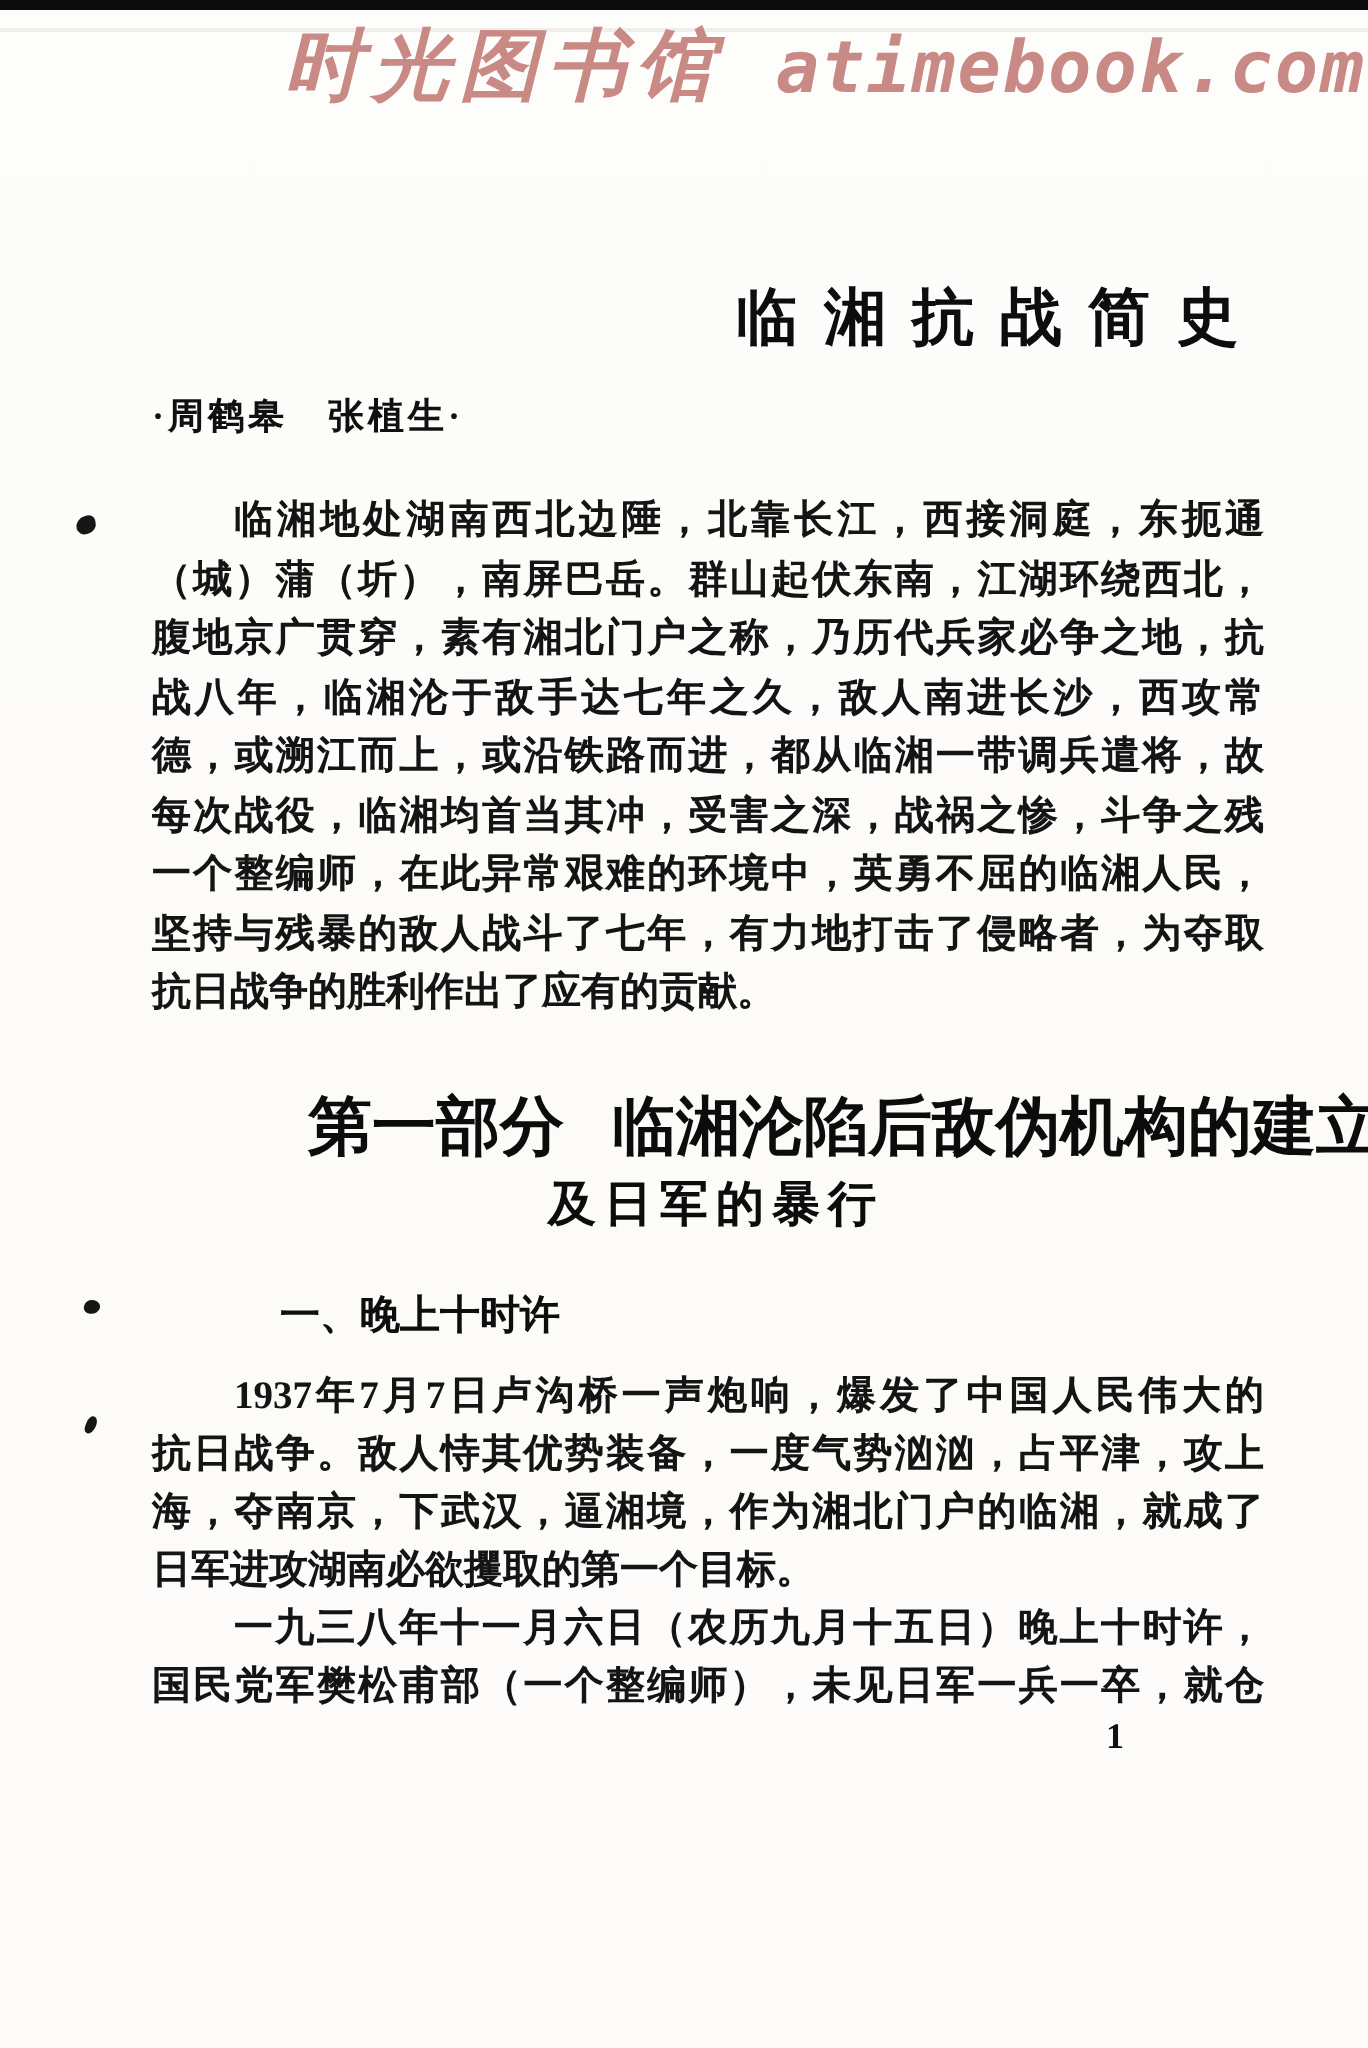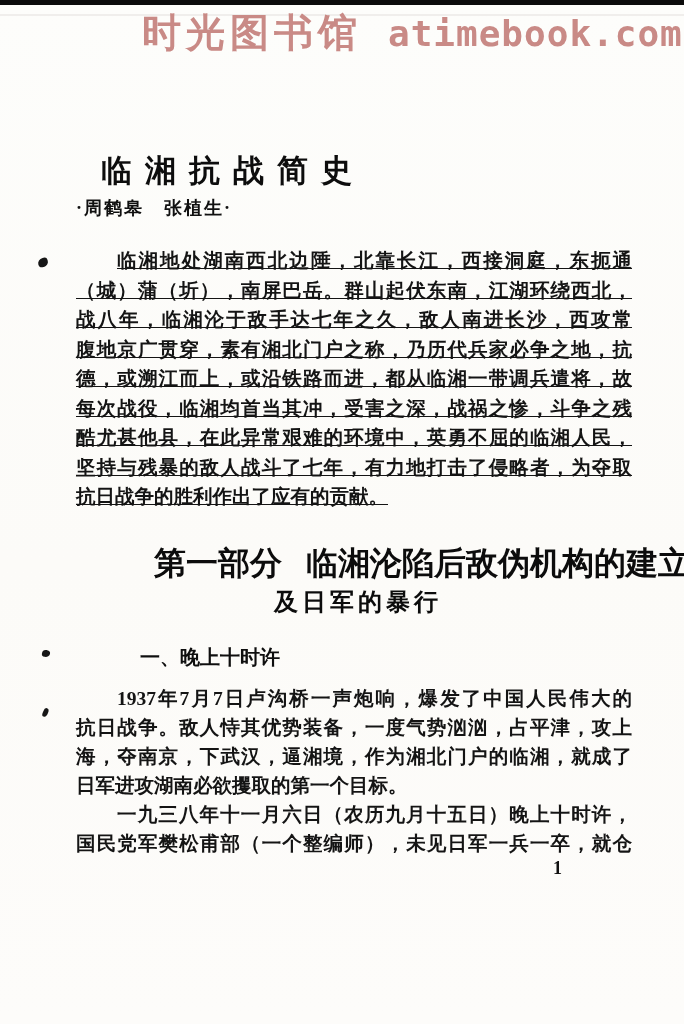--- a/index.html
+++ b/index.html
@@ -13,31 +13,31 @@
   .topbar{position:absolute;top:0;left:0;width:100%;height:5px;background:#0b0b0b;}
   .hairline{position:absolute;top:14px;left:0;width:100%;height:2px;background:#f0eeec;}
 
   .watermark{position:absolute;top:6px;left:142px;white-space:nowrap;}
   .wm-cn{font-family:"DejaVu Sans",sans-serif;font-weight:bold;font-size:39px;letter-spacing:5px;}
   .wm-en{font-family:"DejaVu Sans Mono",monospace;font-weight:bold;font-size:36px;letter-spacing:1px;margin-left:26px;}
 
   .content{position:absolute;left:76px;top:0;width:556px;}
 
   .title{
-    position:absolute;top:138px;left:0;width:100%;margin:12px;
+    position:absolute;top:138px;left:0;width:100%;margin:0;
     font-size:31px;font-weight:bold;letter-spacing:13px;text-indent:13px;
-    text-align:left;color:#0d0d0d;line-height:42px;
+    text-align:right;color:#0d0d0d;line-height:42px;
   }
   .authors{
     position:absolute;top:196px;left:0;width:100%;
     font-size:18px;font-weight:bold;letter-spacing:2px;text-align:left;color:#101010;
   }
 
   .para{position:absolute;left:0;width:100%;font-size:19.5px;font-weight:bold;}
-  .p1{top:246px;text-decoration:underline;}
+  .p1{top:246px;}
   .p1 .ln{height:29.5px;line-height:29.5px;}
   .p2{top:684px;}
   .p3{top:800px;}
   .p2 .ln,.p3 .ln{height:29px;line-height:29px;}
   .j{text-align:justify;text-align-last:justify;}
   .left{text-align:right;text-align-last:left;}
   .ind{text-indent:41px;}
 
   .section{position:absolute;left:0;width:100%;color:#0c0c0c;}
   .sec-l1{position:absolute;top:542px;left:78px;font-size:32px;font-weight:bold;white-space:nowrap;}
@@ -53,36 +53,36 @@
   .s2{left:42px;top:650px;width:8px;height:7px;border-radius:55% 45% 60% 40%;transform:rotate(10deg);}
   .s3{left:43px;top:708px;width:5px;height:9px;border-radius:50% 50% 60% 40%;transform:rotate(22deg);}
 </style>
 </head>
 <body>
 
 <div class="page">
   <div class="topbar"></div>
   <div class="hairline"></div>
 
-  <div class="watermark" style="color:#c98a86;">
+  <div class="watermark" style="color:#c98a86;font-style:italic;">
     <span class="wm-cn">时光图书馆</span><span class="wm-en">atimebook.com</span>
   </div>
 
   <div class="content">
     <h1 class="title">临湘抗战简史</h1>
     <div class="authors">·周鹤皋　张植生·</div>
 
     <div class="para p1">
       <div class="ln j ind">临湘地处湖南西北边陲，北靠长江，西接洞庭，东扼通</div>
       <div class="ln j">（城）蒲（圻），南屏巴岳。群山起伏东南，江湖环绕西北，</div>
+      <div class="ln j">腹地京广贯穿，素有湘北门户之称，乃历代兵家必争之地，抗</div>
       <div class="ln j">战八年，临湘沦于敌手达七年之久，敌人南进长沙，西攻常</div>
-      <div class="ln j">腹地京广贯穿，素有湘北门户之称，乃历代兵家必争之地，抗</div>
       <div class="ln j">德，或溯江而上，或沿铁路而进，都从临湘一带调兵遣将，故</div>
       <div class="ln j">每次战役，临湘均首当其冲，受害之深，战祸之惨，斗争之残</div>
-      <div class="ln j">酷尤甚他县，在此异常艰难的环境中，英勇不屈的临湘人民，</div>
+      <div class="ln j">一个整编师，在此异常艰难的环境中，英勇不屈的临湘人民，</div>
       <div class="ln j">坚持与残暴的敌人战斗了七年，有力地打击了侵略者，为夺取</div>
       <div class="ln left">抗日战争的胜利作出了应有的贡献。</div>
     </div>
 
     <div class="section">
       <div class="sec-l1">
         <span>第一部分</span><span class="sec-gap"></span><span>临湘沦陷后敌伪机构的建立</span>
       </div>
       <div class="sec-l2">及日军的暴行</div>
     </div>

